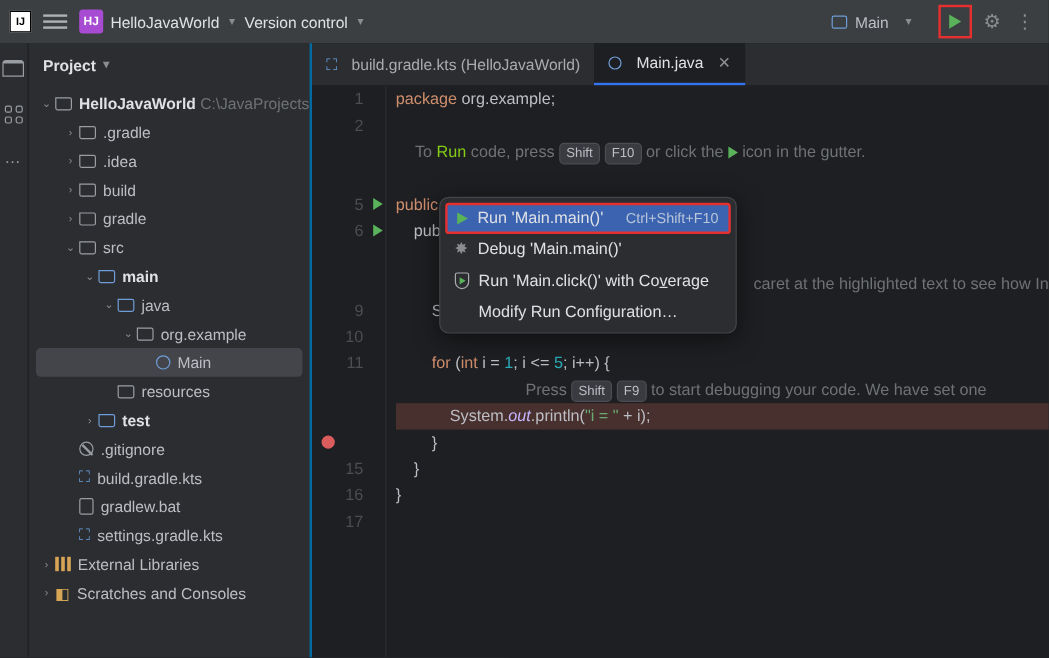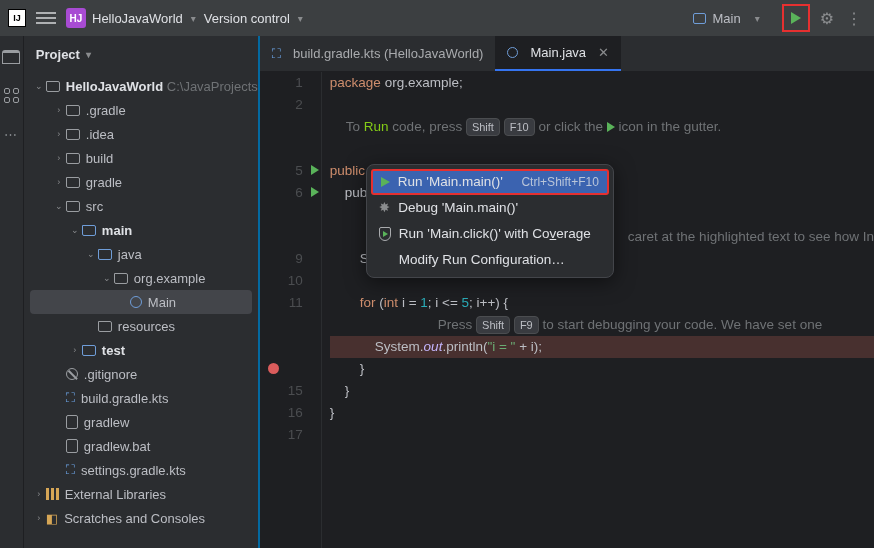--- a/index.html
+++ b/index.html
@@ -188,25 +188,20 @@
           <span>.gitignore</span>
         </div>
         <div class="tree-row" style="padding-left: 28px;">
           <span class="tw"></span>
           <span class="elephant">⛶</span>
           <span>build.gradle.kts</span>
         </div>
         <div class="tree-row" style="padding-left: 28px;">
           <span class="tw"></span>
           <div class="fic"></div>
-          <span>gradlew</span>
-        </div>
-        <div class="tree-row" style="padding-left: 28px;">
-          <span class="tw"></span>
-          <div class="fic"></div>
           <span>gradlew.bat</span>
         </div>
         <div class="tree-row" style="padding-left: 28px;">
           <span class="tw"></span>
           <span class="elephant">⛶</span>
           <span>settings.gradle.kts</span>
         </div>
         <div class="tree-row" style="padding-left: 8px;">
           <span class="tw">›</span>
           <div class="lib">

